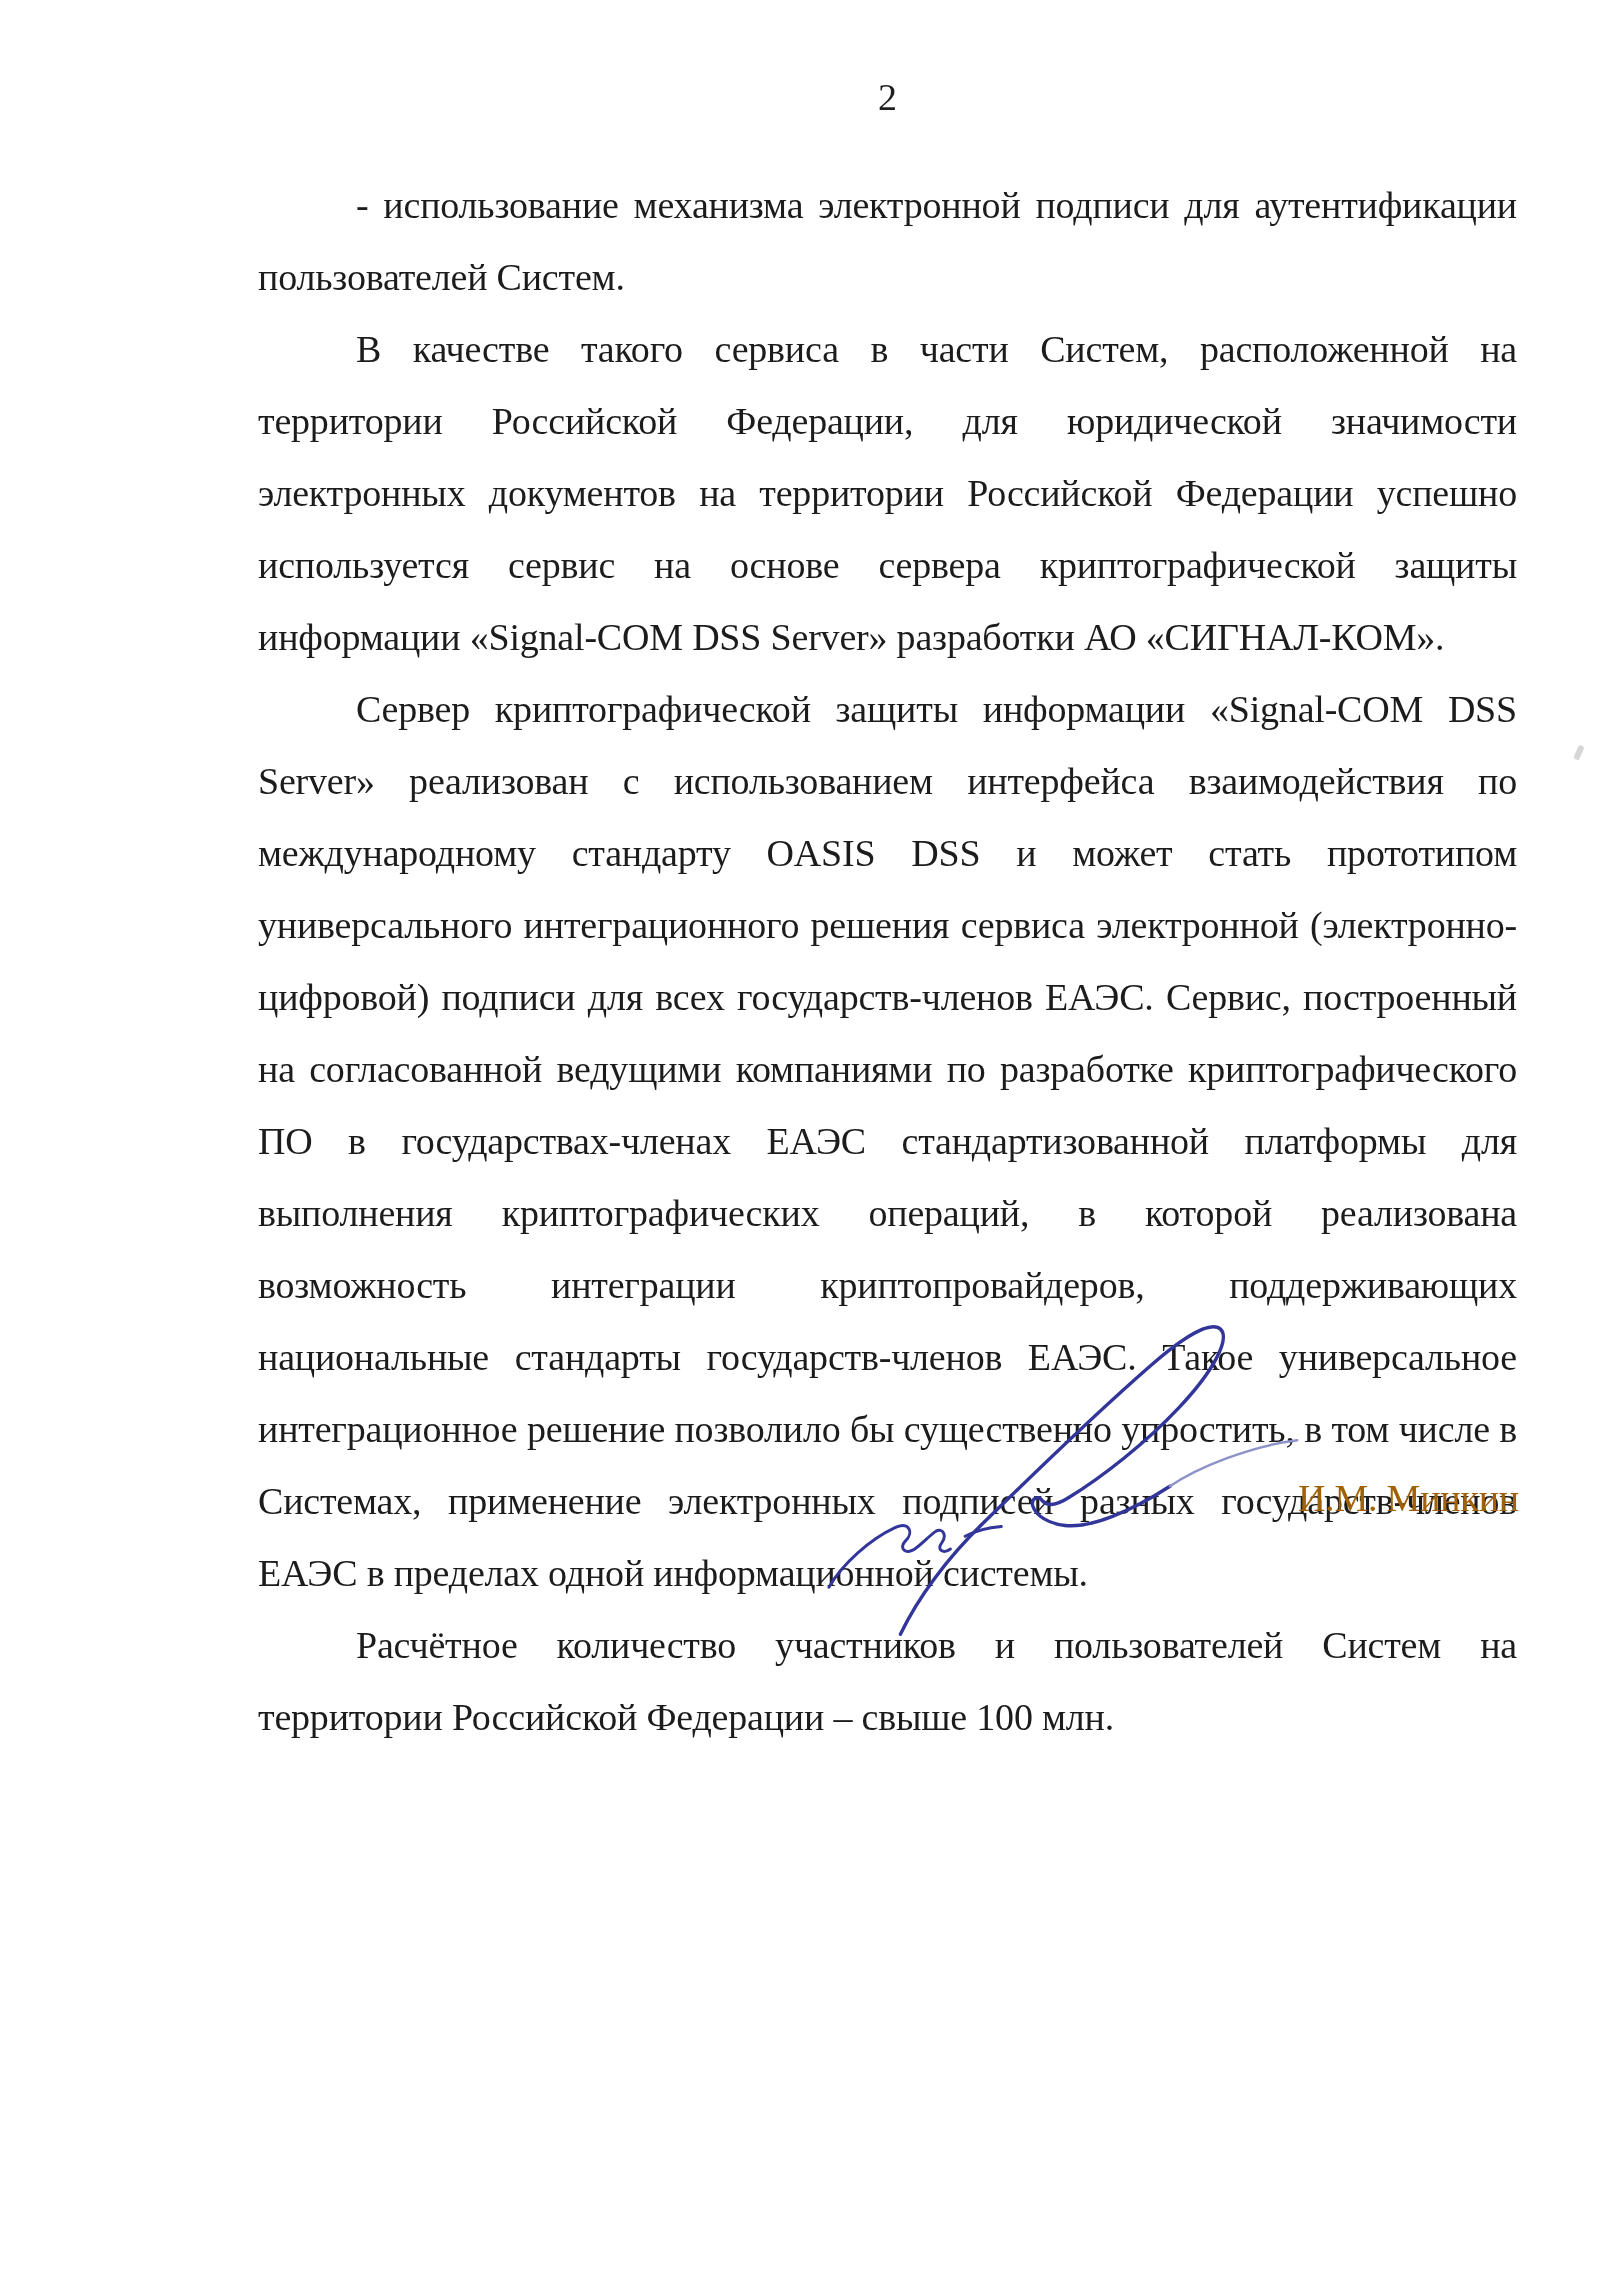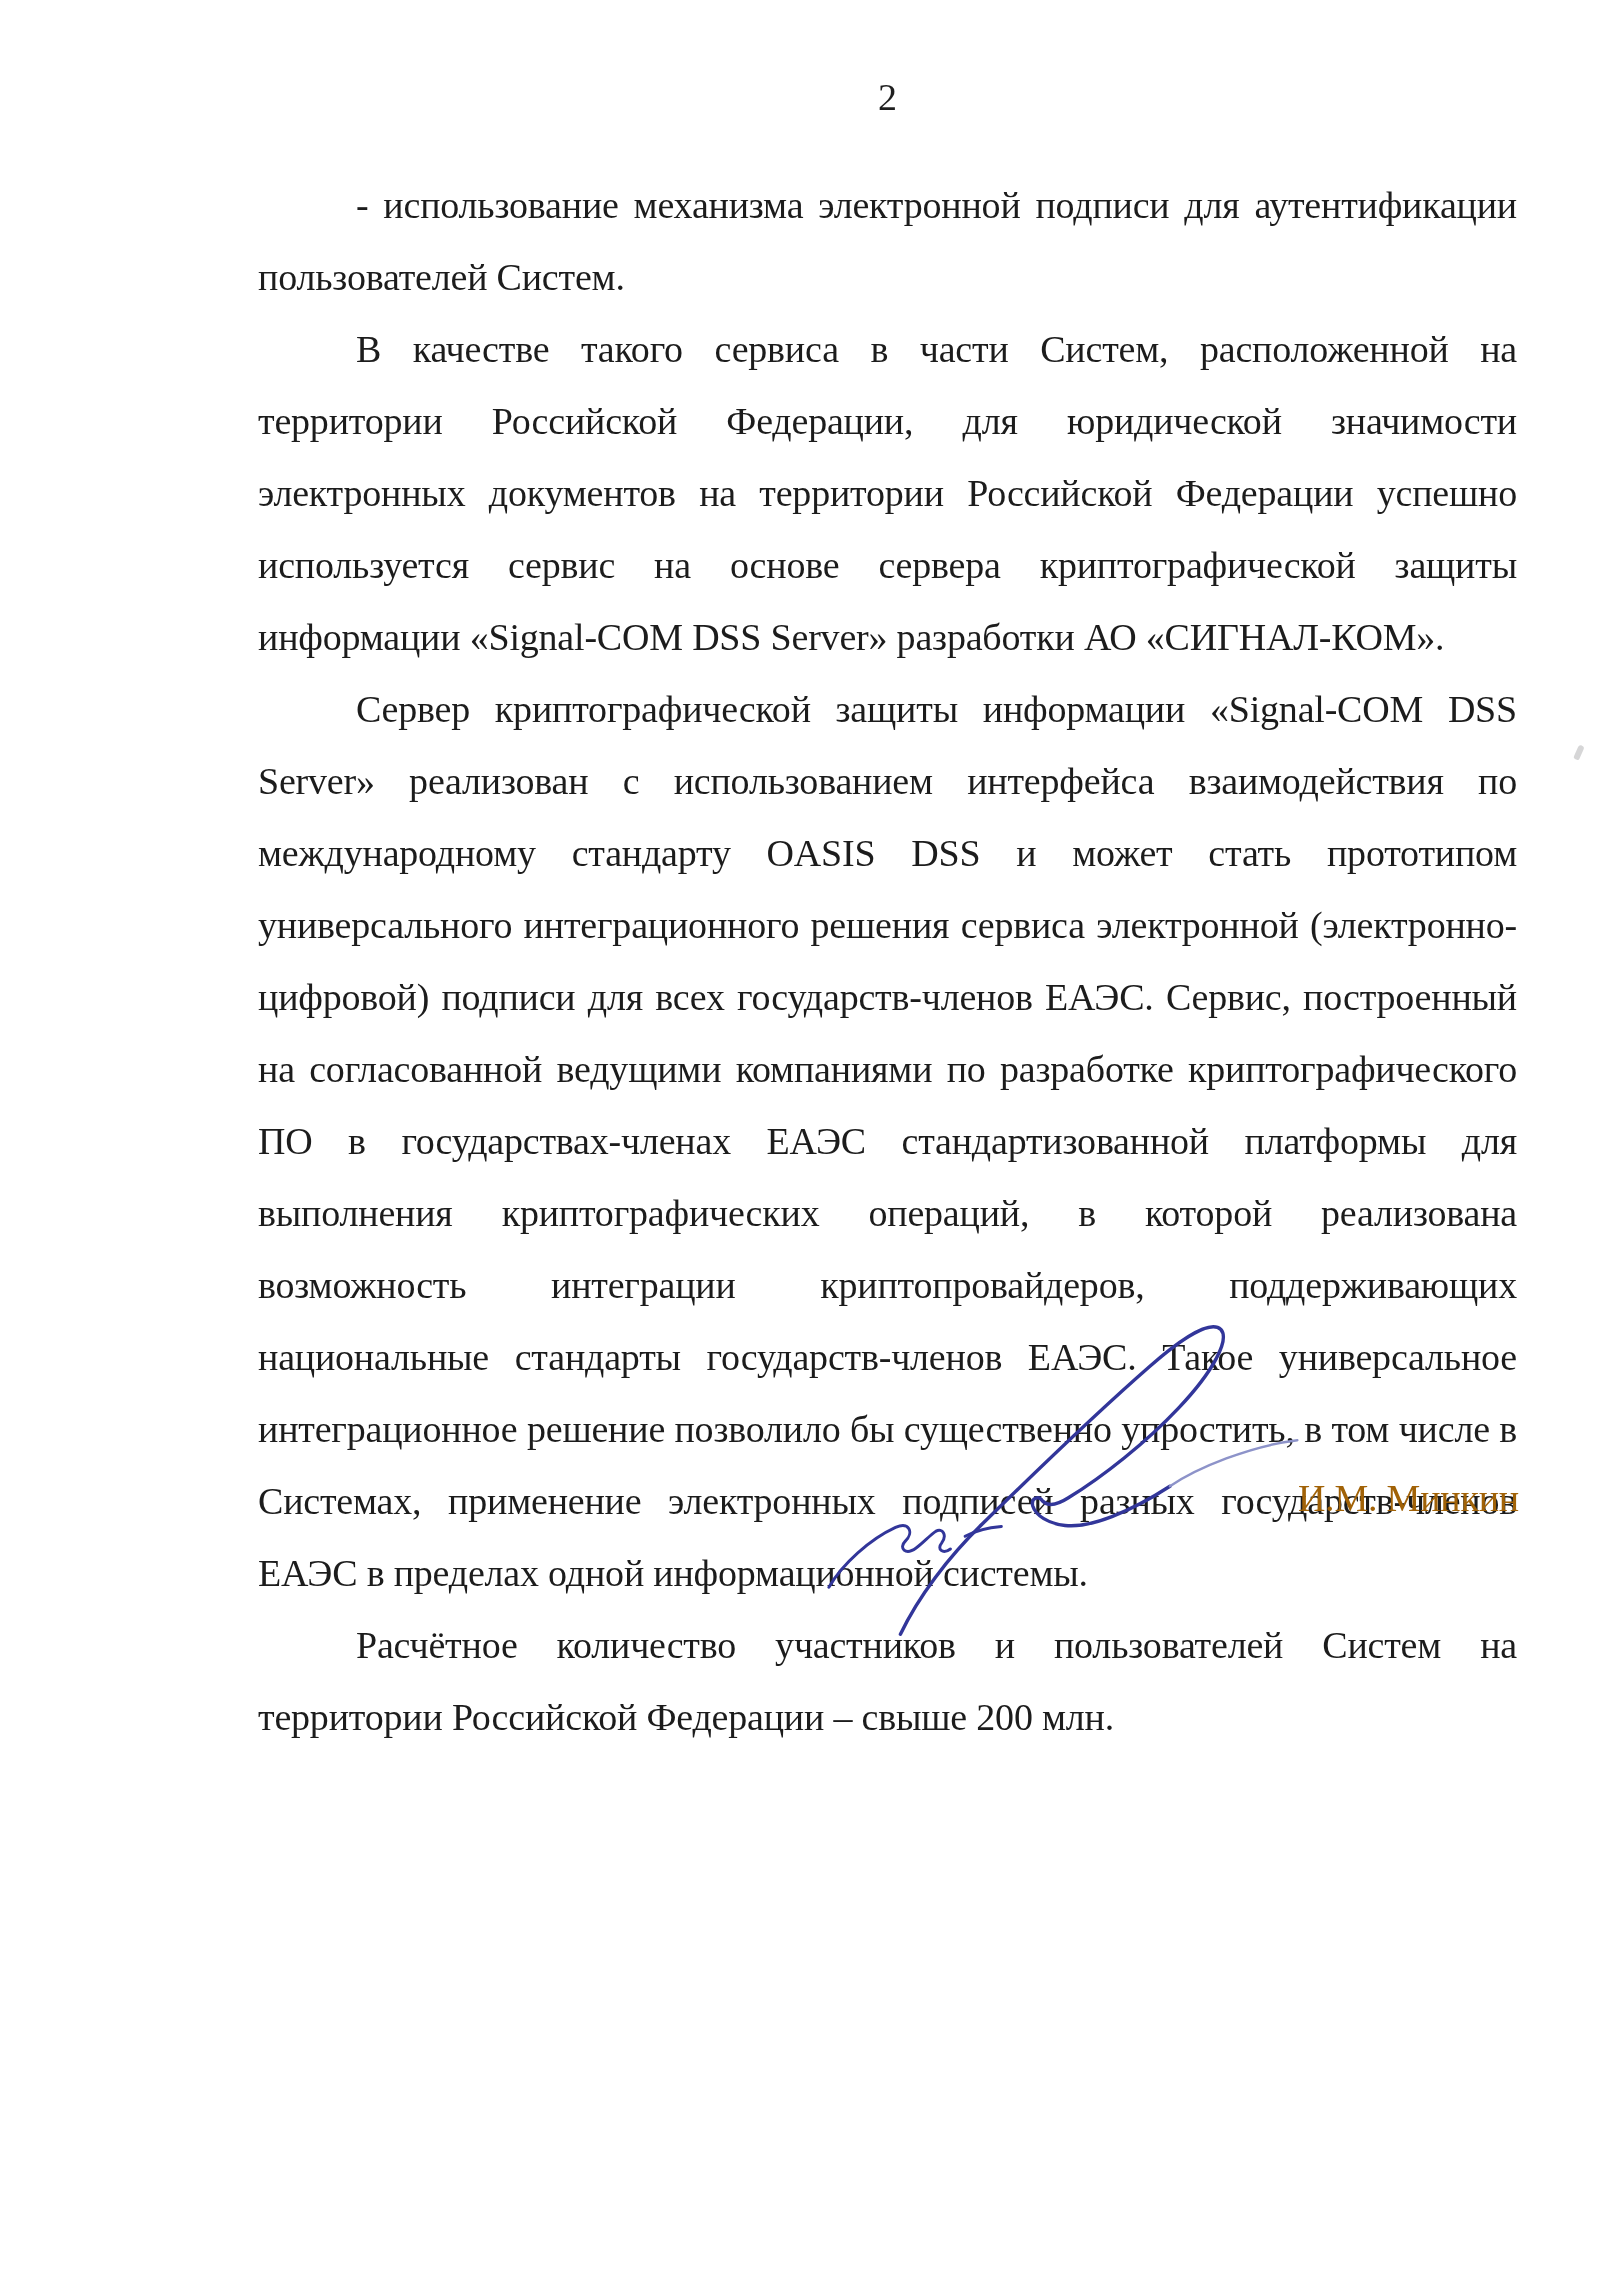--- a/index.html
+++ b/index.html
@@ -90,21 +90,21 @@
 <body>
 
 <div class="page">
 
   <div class="page-number">2</div>
 
   <div class="body-text">
     <p>- использование механизма электронной подписи для аутентификации пользователей Систем.</p>
     <p>В качестве такого сервиса в части Систем, расположенной на территории Российской Федерации, для юридической значимости электронных документов на территории Российской Федерации успешно используется сервис на основе сервера криптографической защиты информации «Signal-COM DSS Server» разработки АО «СИГНАЛ-КОМ».</p>
     <p>Сервер криптографической защиты информации «Signal-COM DSS Server» реализован с использованием интерфейса взаимодействия по международному стандарту OASIS DSS и может стать прототипом универсального интеграционного решения сервиса электронной (электронно-цифровой) подписи для всех государств-членов ЕАЭС. Сервис, построенный на согласованной ведущими компаниями по разработке криптографического ПО в государствах-членах ЕАЭС стандартизованной платформы для выполнения криптографических операций, в которой реализована возможность интеграции криптопровайдеров, поддерживающих национальные стандарты государств-членов ЕАЭС. Такое универсальное интеграционное решение позволило бы существенно упростить, в том числе в Системах, применение электронных подписей разных государств-членов ЕАЭС в пределах одной информационной системы.</p>
-    <p>Расчётное количество участников и пользователей Систем на территории Российской Федерации – свыше 200 млн.</p>
+    <p>Расчётное количество участников и пользователей Систем на территории Российской Федерации – свыше 100 млн.</p>
   </div>
 
 
   <span class="sig-name">И.М. Минкин</span>
 
   <svg class="signature-svg" viewBox="0 0 500 400" xmlns="http://www.w3.org/2000/svg">
 
     <path stroke-width="3" d="M 6,289
              C 20,265 48,240 74,228
              C 88,222 93,233 84,242

